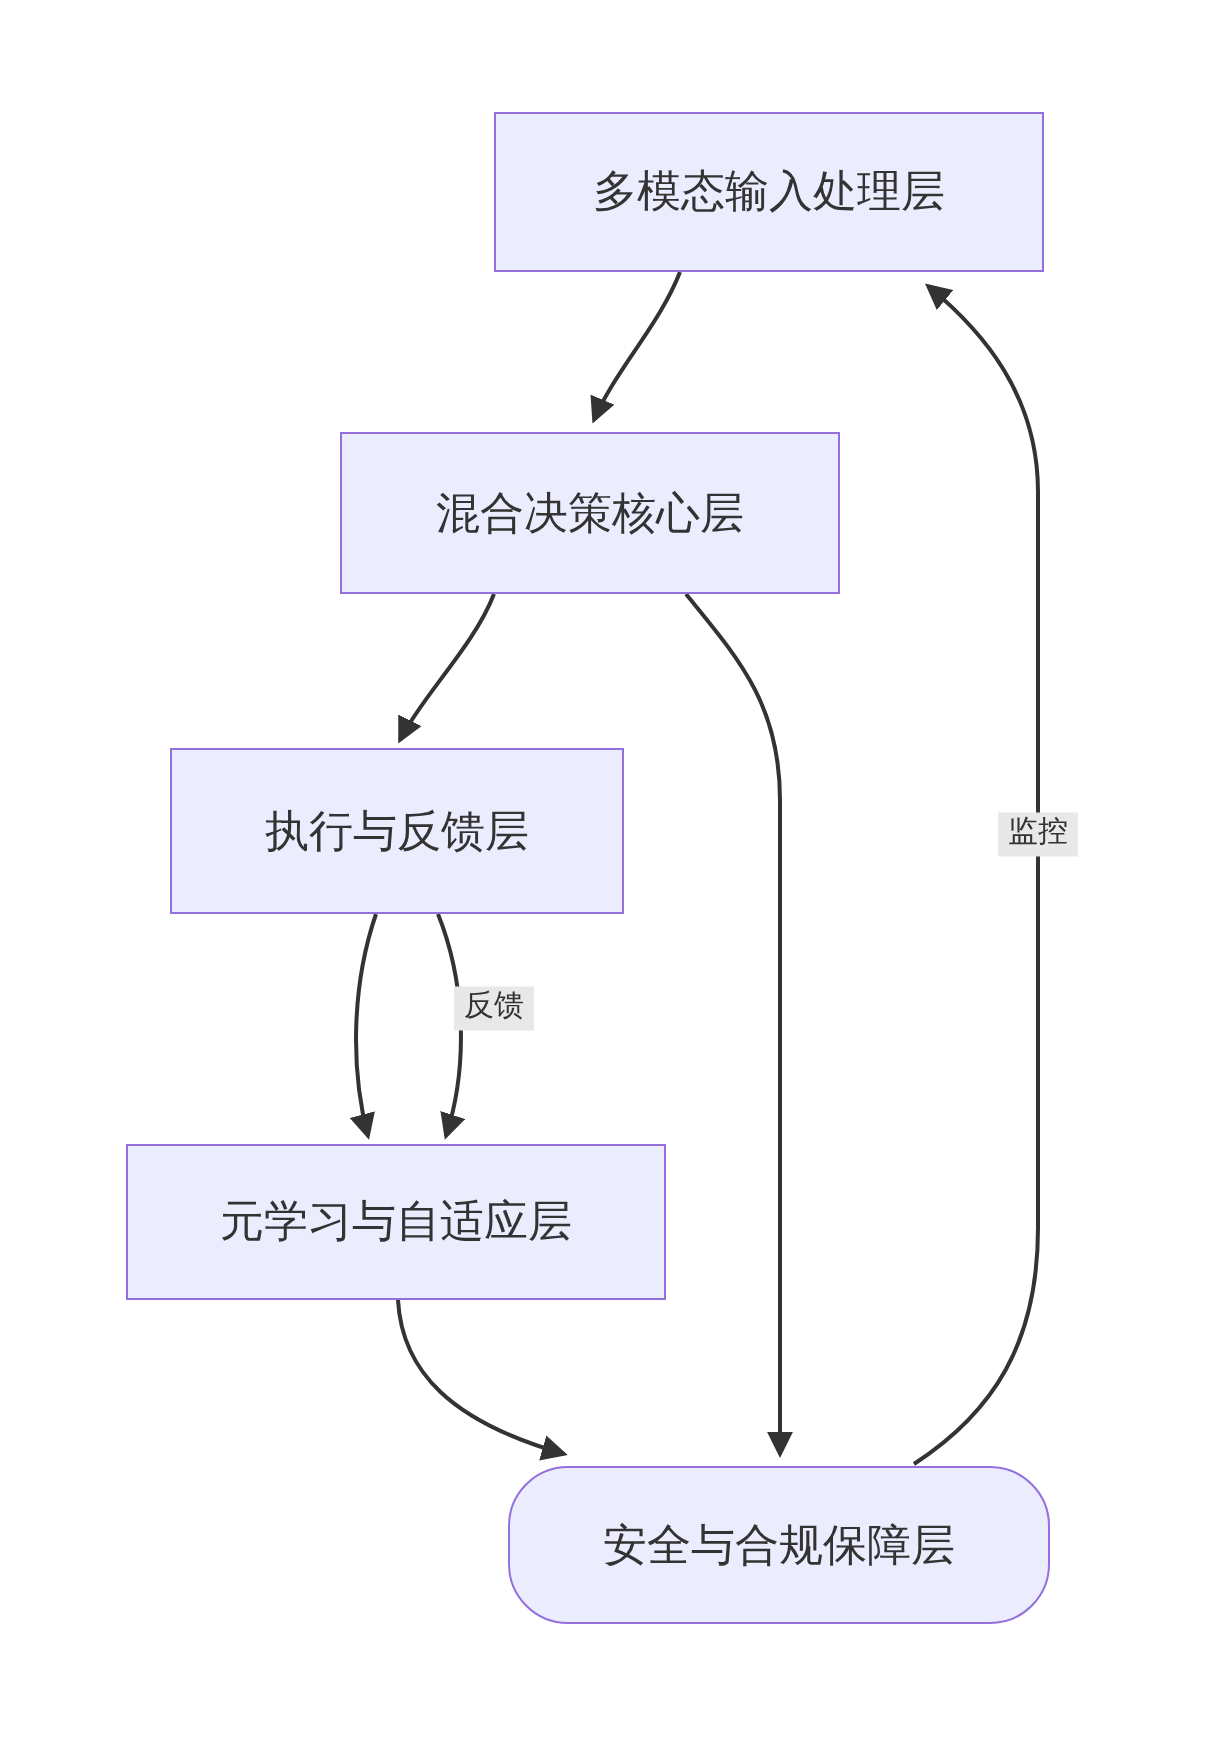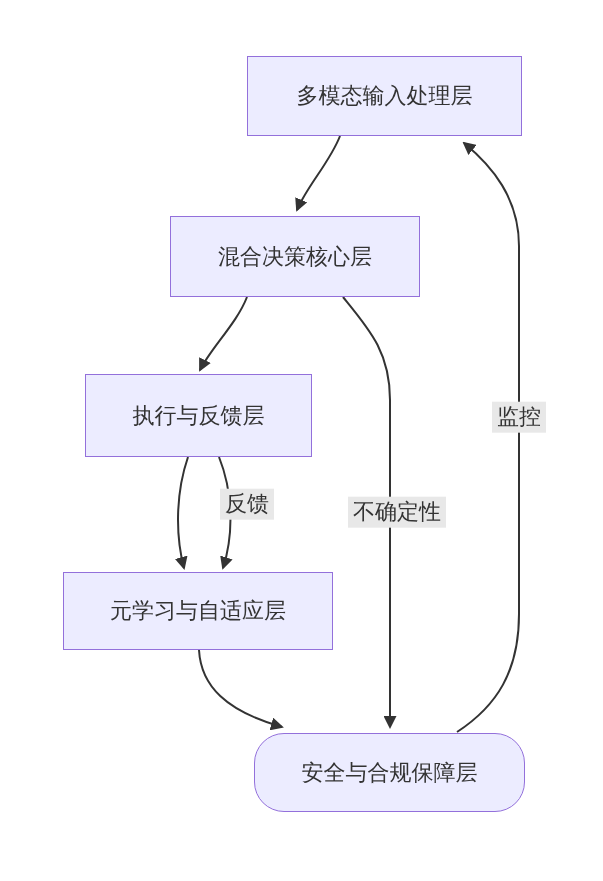--- a/index.html
+++ b/index.html
@@ -37,24 +37,25 @@
     justify-content: center;
     color: #333333;
     font-size: 22px;
     text-align: center;
   }
   .edge-label {
     position: absolute;
     transform: translate(-50%, -50%);
     background: #e8e8e8;
     color: #333333;
-    font-size: 22px;
+    font-size: 15px;
     line-height: 1.3;
     padding: 1px 5px;
     white-space: nowrap;
+    font-family: Liberation Mono, monospace;
   }
 </style>
 </head>
 <body>
 
 <div class="canvas">
 
   <svg class="edge-layer" viewBox="0 0 603 881" xmlns="http://www.w3.org/2000/svg">
     <defs>
       <marker id="arrowhead" viewBox="0 0 10 10" refX="8.5" refY="5" markerWidth="6.5" markerHeight="6.5" orient="auto-start-reverse">
@@ -86,17 +87,16 @@
   <div class="node" style="left:63px; top:572px; width:270px; height:78px;">
     <span>元学习与自适应层</span>
   </div>
 
   <div class="node" style="left:254px; top:733px; width:271px; height:79px;border-radius:30px;">
     <span>安全与合规保障层</span>
   </div>
 
   <div class="edge-label" style="left:247px; top:504px;">反馈</div>
 
-  <div class="edge-label" style="left:397px; top:512px;">不确定性</div>
 
   <div class="edge-label" style="left:519px; top:417px;">监控</div>
 
 </div>
 
 </body></html>

